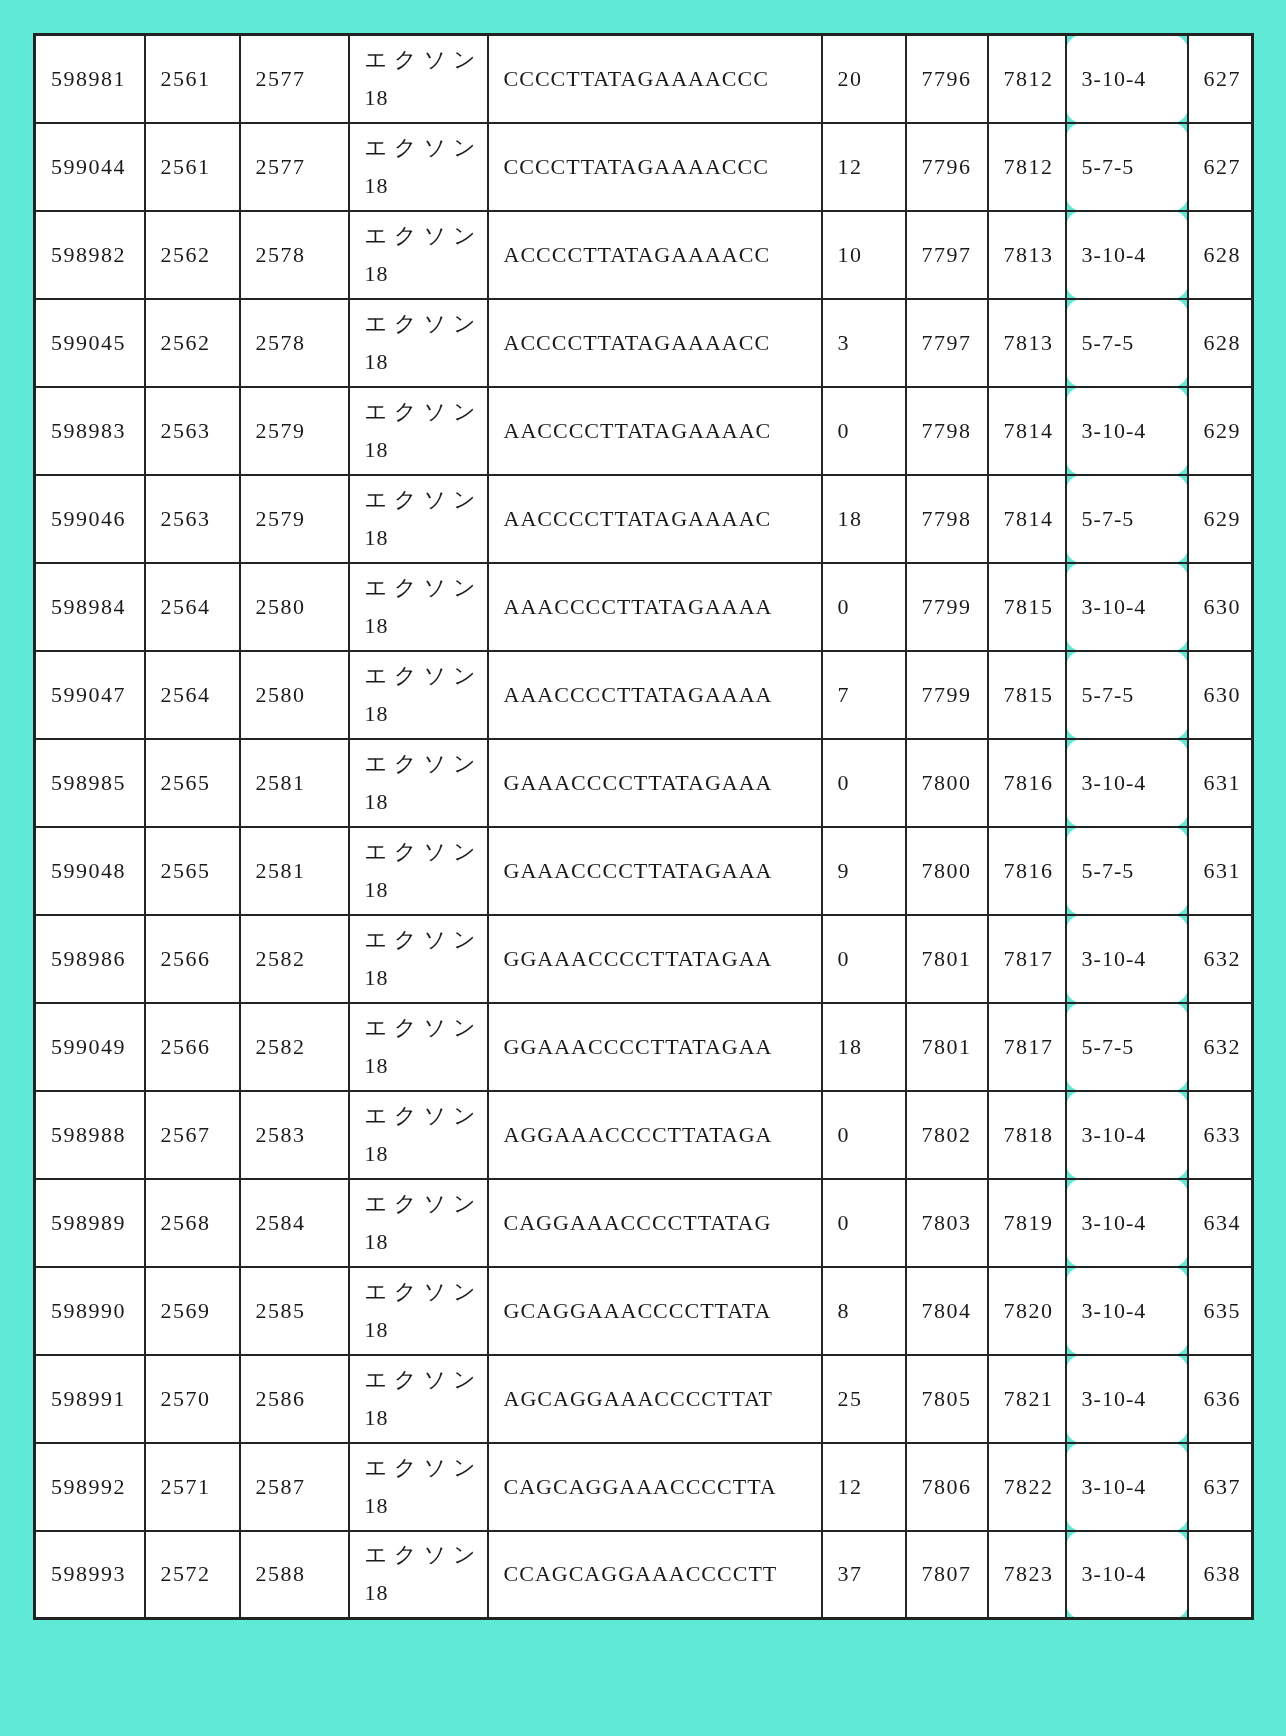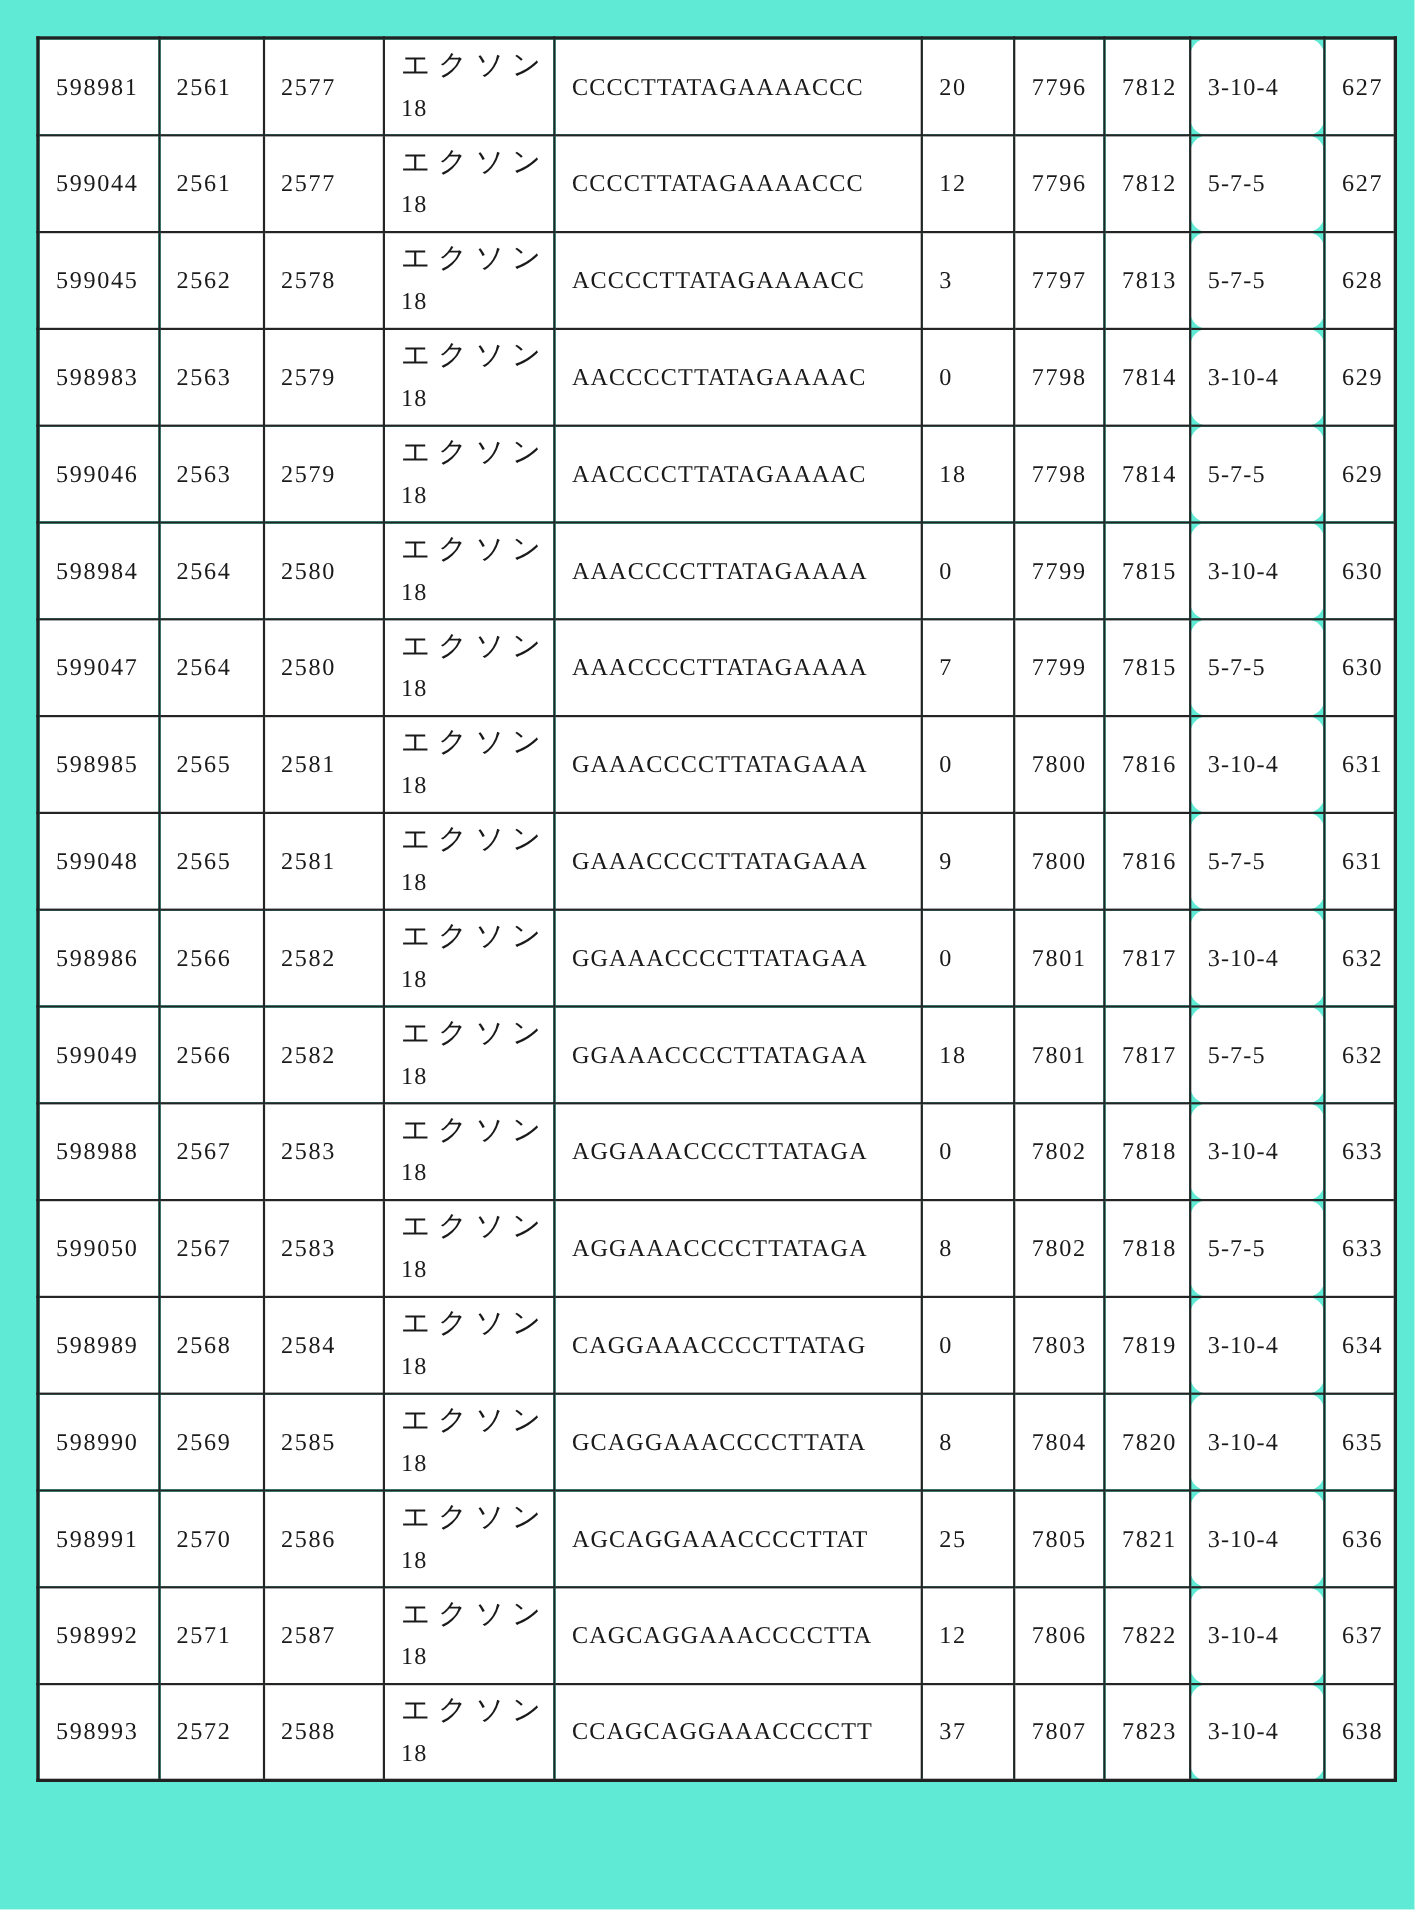--- a/index.html
+++ b/index.html
@@ -50,21 +50,21 @@
   col.w-pos2    { width: 78px;  }
   col.w-pattern { width: 122px; }
   col.w-seqno   { width: 65px;  }
 
   td.c-num { letter-spacing: 1.5px; }
   td.c-exon {
     padding-left: 11px;
     line-height: 38px;
     vertical-align: middle;
   }
-  .exon-jp { letter-spacing: 7px; font-size: 26px; }
+  .exon-jp { letter-spacing: 7px; font-size: 22px; }
   .exon-no { letter-spacing: 1px; }
   td.c-seq { letter-spacing: 1px; }
   td.c-pattern { letter-spacing: 1px; border-radius: 16px; }
   td.c-seqno {
     vertical-align: bottom;
     padding: 0 2px 8px 8px;
     letter-spacing: 1.5px;
   }
 </style>
 </head>
@@ -103,20 +103,32 @@
     <td class="c-num c-end">2577</td>
     <td class="c-exon"><span class="exon-jp">エクソン</span><br><span class="exon-no">18</span></td>
     <td class="c-seq">CCCCTTATAGAAAACCC</td>
     <td class="c-num c-count">12</td>
     <td class="c-num c-pos1">7796</td>
     <td class="c-num c-pos2">7812</td>
     <td class="c-pattern">5-7-5</td>
     <td class="c-seqno">627</td>
   </tr>
         <tr class="data-row">
+    <td class="c-num c-id">598982</td>
+    <td class="c-num c-start">2562</td>
+    <td class="c-num c-end">2578</td>
+    <td class="c-exon"><span class="exon-jp">エクソン</span><br><span class="exon-no">18</span></td>
+    <td class="c-seq">ACCCCTTATAGAAAACC</td>
+    <td class="c-num c-count">10</td>
+    <td class="c-num c-pos1">7797</td>
+    <td class="c-num c-pos2">7813</td>
+    <td class="c-pattern">3-10-4</td>
+    <td class="c-seqno">628</td>
+  </tr>
+        <tr class="data-row">
     <td class="c-num c-id">599045</td>
     <td class="c-num c-start">2562</td>
     <td class="c-num c-end">2578</td>
     <td class="c-exon"><span class="exon-jp">エクソン</span><br><span class="exon-no">18</span></td>
     <td class="c-seq">ACCCCTTATAGAAAACC</td>
     <td class="c-num c-count">3</td>
     <td class="c-num c-pos1">7797</td>
     <td class="c-num c-pos2">7813</td>
     <td class="c-pattern">5-7-5</td>
     <td class="c-seqno">628</td>
@@ -220,32 +232,20 @@
         <tr class="data-row">
     <td class="c-num c-id">598988</td>
     <td class="c-num c-start">2567</td>
     <td class="c-num c-end">2583</td>
     <td class="c-exon"><span class="exon-jp">エクソン</span><br><span class="exon-no">18</span></td>
     <td class="c-seq">AGGAAACCCCTTATAGA</td>
     <td class="c-num c-count">0</td>
     <td class="c-num c-pos1">7802</td>
     <td class="c-num c-pos2">7818</td>
     <td class="c-pattern">3-10-4</td>
-    <td class="c-seqno">633</td>
-  </tr>
-        <tr class="data-row">
-    <td class="c-num c-id">599050</td>
-    <td class="c-num c-start">2567</td>
-    <td class="c-num c-end">2583</td>
-    <td class="c-exon"><span class="exon-jp">エクソン</span><br><span class="exon-no">18</span></td>
-    <td class="c-seq">AGGAAACCCCTTATAGA</td>
-    <td class="c-num c-count">8</td>
-    <td class="c-num c-pos1">7802</td>
-    <td class="c-num c-pos2">7818</td>
-    <td class="c-pattern">5-7-5</td>
     <td class="c-seqno">633</td>
   </tr>
         <tr class="data-row">
     <td class="c-num c-id">598989</td>
     <td class="c-num c-start">2568</td>
     <td class="c-num c-end">2584</td>
     <td class="c-exon"><span class="exon-jp">エクソン</span><br><span class="exon-no">18</span></td>
     <td class="c-seq">CAGGAAACCCCTTATAG</td>
     <td class="c-num c-count">0</td>
     <td class="c-num c-pos1">7803</td>

